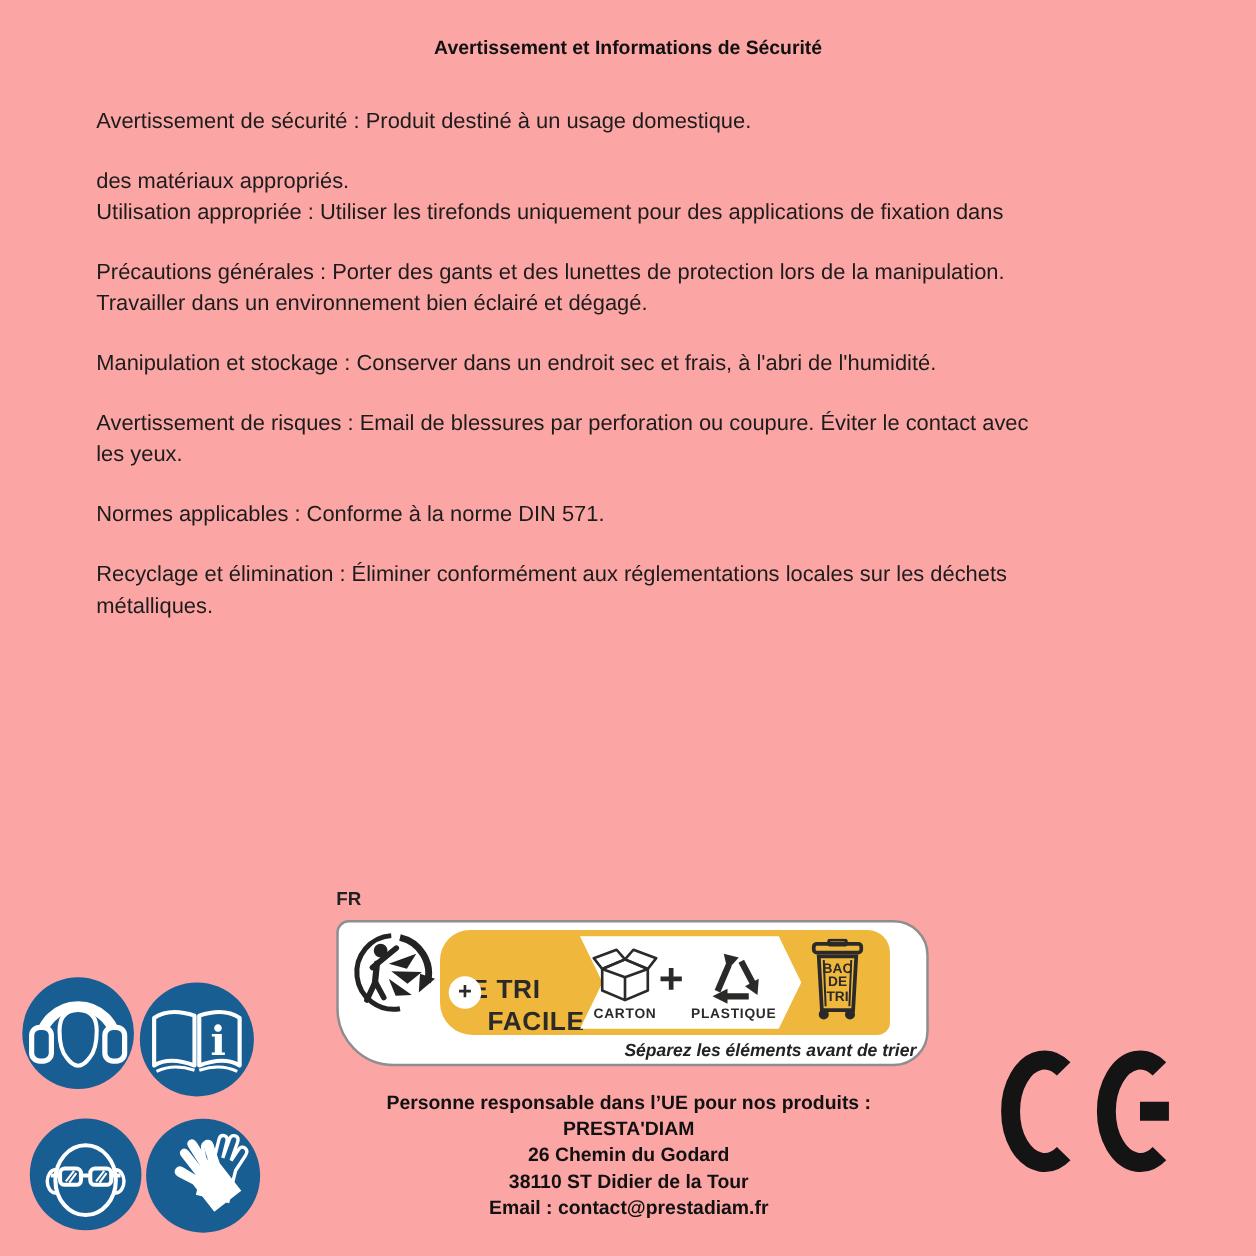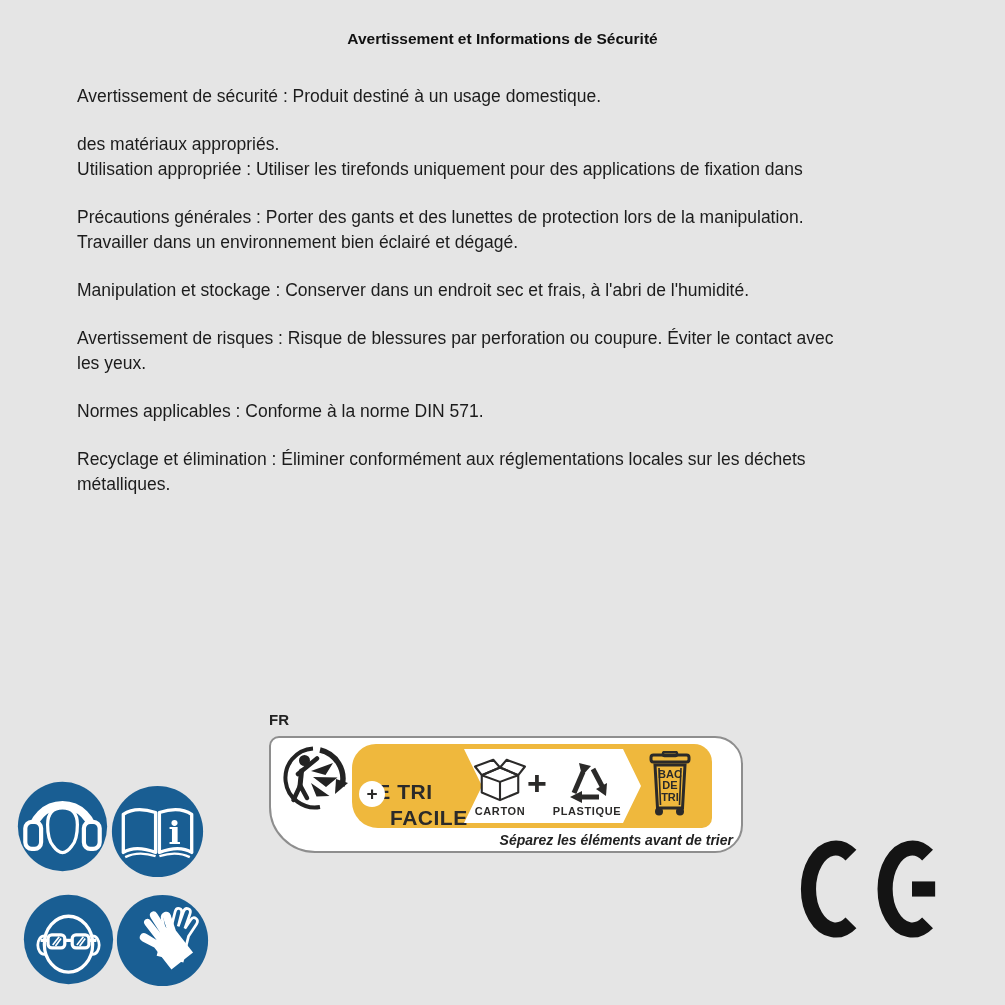--- a/index.html
+++ b/index.html
@@ -1,16 +1,16 @@
 <!DOCTYPE html>
 <html><head>
 <meta charset="utf-8">
 <style>
   html,body{margin:0;padding:0;background:#fff;}
-  .page{position:relative;width:1005px;height:1005px;background:#e5e5e5;overflow:hidden;
+  .page{position:relative;width:1005px;height:1005px;background:#fca5a5;overflow:hidden;
         font-family:"Liberation Sans",sans-serif;color:#1f1f1f;}
   .title{position:absolute;top:30px;left:0;width:1005px;text-align:center;
          font-size:15.5px;font-weight:bold;color:#111;}
   .content{position:absolute;top:84px;left:73px;width:900px;}
   .para{margin:0 0 23px 4px;}
   .line{font-size:17.5px;line-height:25px;height:25px;white-space:nowrap;color:#1c1c1c;}
 
   .picto{position:absolute;}
 
   
@@ -50,21 +50,21 @@
       <div class="line">Utilisation appropriée : Utiliser les tirefonds uniquement pour des applications de fixation dans</div>
     </div>
     <div class="para">
       <div class="line">Précautions générales : Porter des gants et des lunettes de protection lors de la manipulation.</div>
       <div class="line">Travailler dans un environnement bien éclairé et dégagé.</div>
     </div>
     <div class="para">
       <div class="line">Manipulation et stockage : Conserver dans un endroit sec et frais, à l'abri de l'humidité.</div>
     </div>
     <div class="para">
-      <div class="line">Avertissement de risques : Risque de blessures par perforation ou coupure. Éviter le contact avec</div>
+      <div class="line">Avertissement de risques : Email de blessures par perforation ou coupure. Éviter le contact avec</div>
       <div class="line">les yeux.</div>
     </div>
     <div class="para">
       <div class="line">Normes applicables : Conforme à la norme DIN 571.</div>
     </div>
     <div class="para">
       <div class="line">Recyclage et élimination : Éliminer conformément aux réglementations locales sur les déchets</div>
       <div class="line">métalliques.</div>
     </div>
   </div>
@@ -168,20 +168,27 @@
     <circle cx="33" cy="60.5" r="4" fill="#2B2A29"></circle>
     <g font-family="Liberation Sans, sans-serif" font-size="11" font-weight="800" fill="#2B2A29" text-anchor="middle">
       <text x="23" y="27">BAC</text>
       <text x="23" y="38">DE</text>
       <text x="23" y="49.5">TRI</text>
     </g>
   </svg>
 
   <div class="tagline">Séparez les éléments avant de trier</div>
 
+  <div class="contact">
+    <div>Personne responsable dans l’UE pour nos produits :</div>
+    <div>PRESTA'DIAM</div>
+    <div>26 Chemin du Godard</div>
+    <div>38110 ST Didier de la Tour</div>
+    <div>Email : contact@prestadiam.fr</div>
+  </div>
 
   <svg class="picto" style="left:796px;top:840px" width="150" height="98" viewBox="0 0 168 110" aria-label="CE">
     <path d="M61.5 17 A30.5 46 0 1 0 61.5 93" fill="none" stroke="#141414" stroke-width="17"></path>
     <path d="M147.5 17 A30.5 46 0 1 0 147.5 93" fill="none" stroke="#141414" stroke-width="17"></path>
     <path d="M130 55 L156 55" stroke="#141414" stroke-width="17"></path>
   </svg>
 
 </div>
 
 </body></html>

